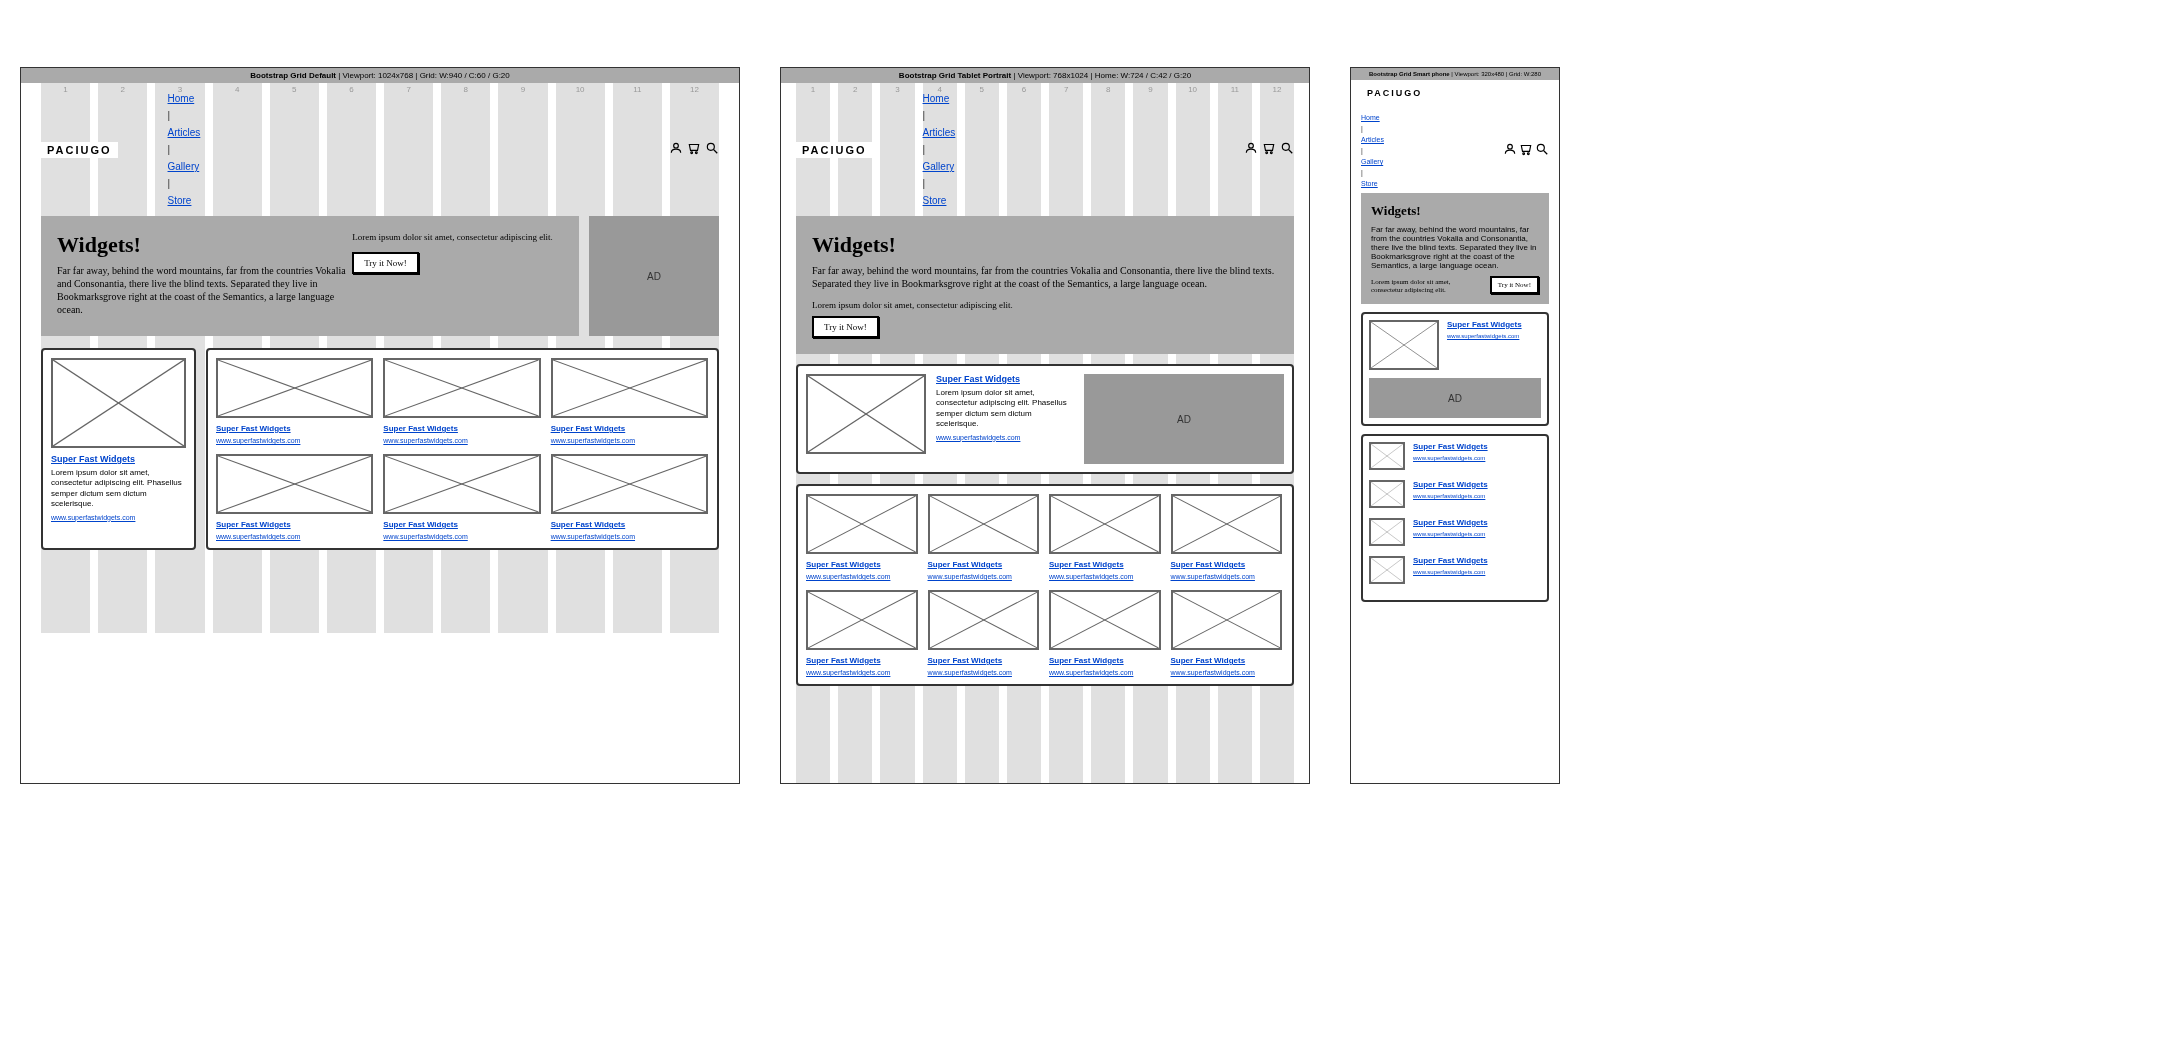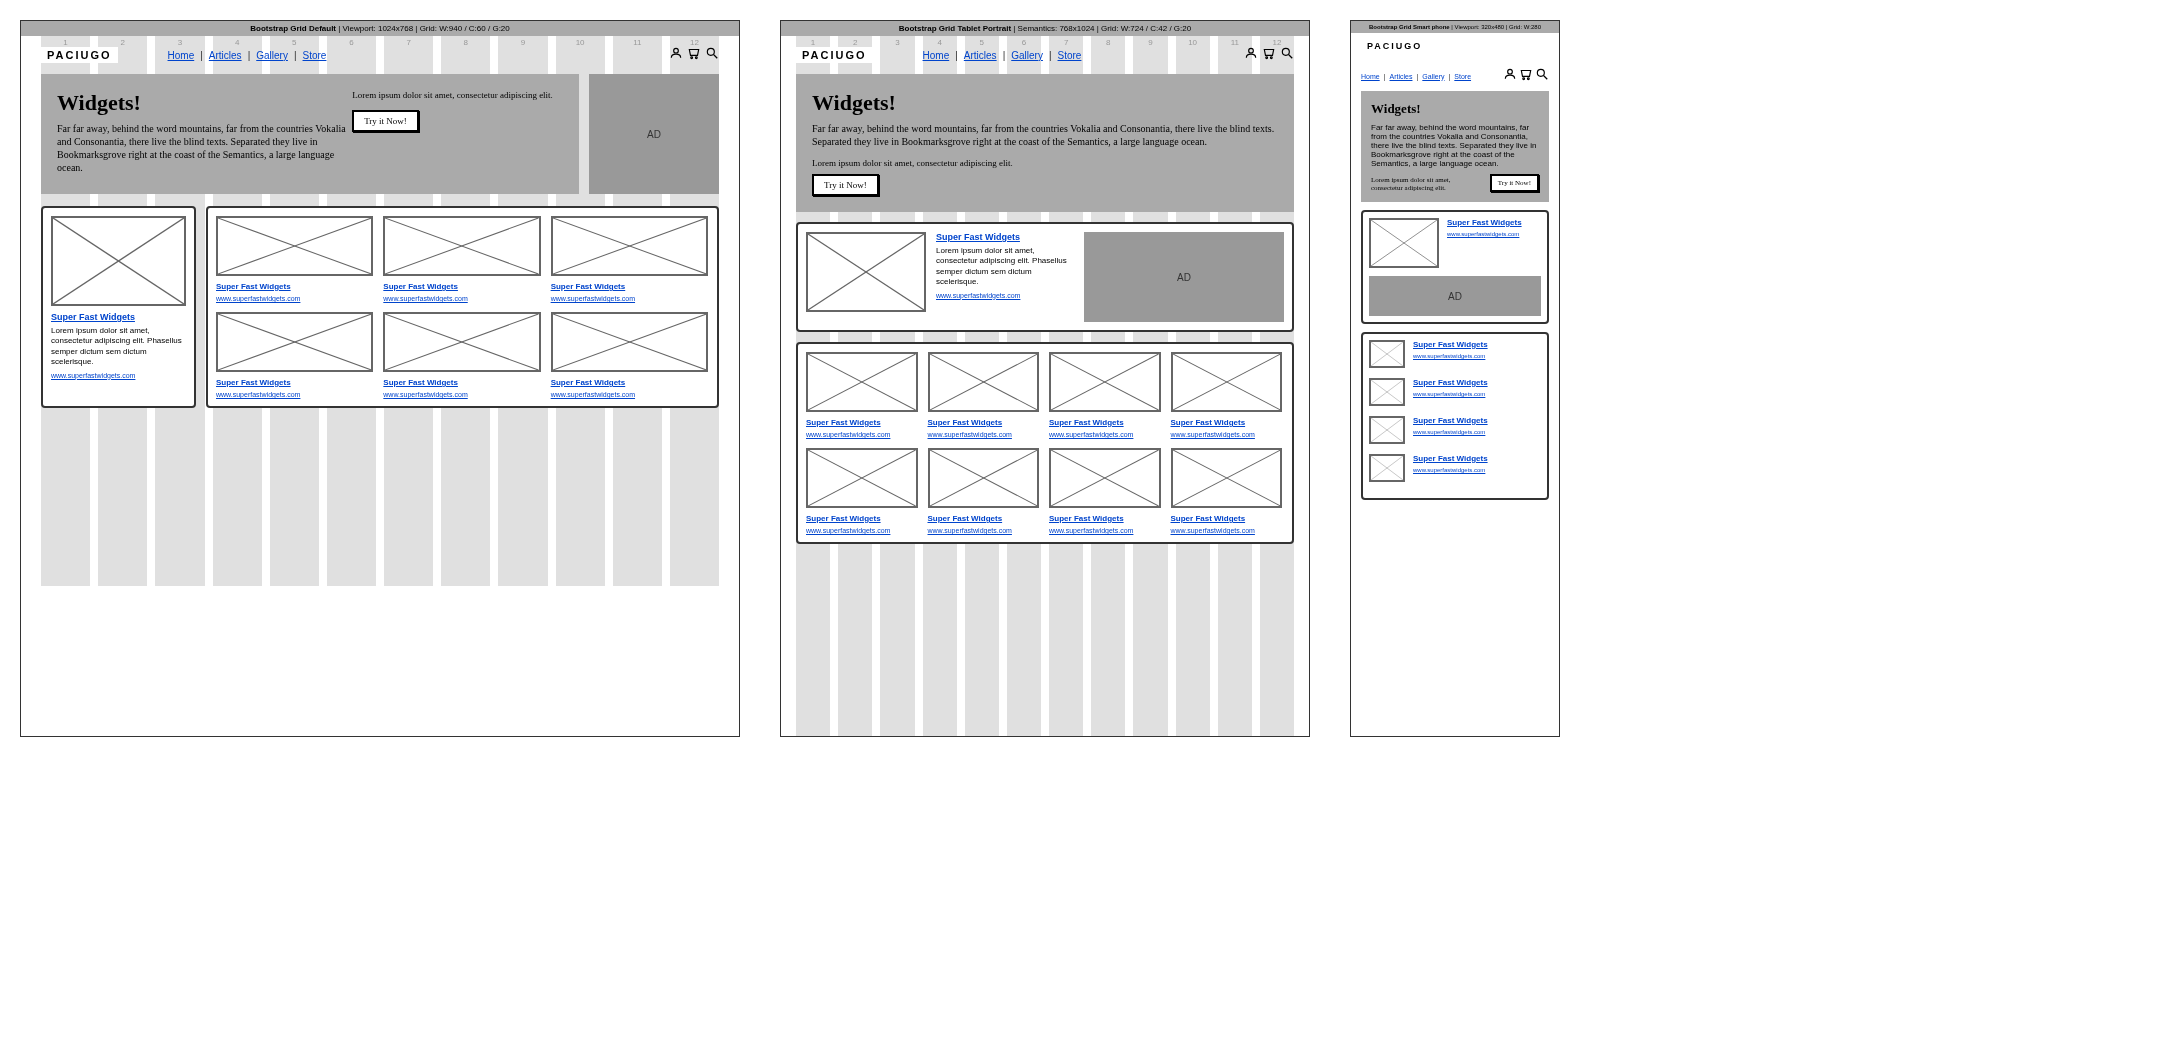--- a/index.html
+++ b/index.html
@@ -1,36 +1,36 @@
 <!DOCTYPE html>
 <html><head>
 <meta charset="utf-8">
 <style>
 * { box-sizing: border-box; margin: 0; padding: 0; }
 body { font-family: Arial, sans-serif; background: #fff; display: flex; gap: 40px; padding: 20px; }
-.frame { border: 1px solid #333; background: #fff; flex-shrink: 0; }
+.frame { border: 1px solid #333; background: #fff; flex-shrink: 0; margin-top: 47px; }
 .frame-desktop { width: 720px; }
 .frame-tablet { width: 530px; }
 .frame-mobile { width: 210px; }
 
 .titlebar { background: #aaa; text-align: center; padding: 3px 0; font-size: 8px; color: #000; }
 .titlebar strong { font-weight: bold; }
 
 .grid-bg { position: relative; }
 .grid-cols { position: absolute; top: 0; left: 0; right: 0; bottom: 0; display: flex; z-index: 0; }
 .gcol { background: #e0e0e0; margin-right: 14px; flex: 1; text-align: center; font-size: 8px; color: #999; padding-top: 2px; }
 .gcol:last-child { margin-right: 0; }
 .grid-12 .gcol { margin-right: 8px; }
 .grid-12 .gcol:last-child { margin-right: 0; }
 
 .content { position: relative; z-index: 1; padding: 0 20px; }
 
 .nav { display: flex; align-items: center; padding: 10px 0; gap: 10px; }
 .logo { font-weight: bold; letter-spacing: 2px; font-size: 11px; background: #fff; padding: 2px 6px; }
-.navlinks { display: flex; gap: 6px; margin-left: 40px; }
+.navlinks { display: flex; gap: 6px; margin-left: 40px; flex-direction: column; }
 .navlinks a { color: #0044cc; font-size: 10px; text-decoration: underline; }
 .navdiv { color: #333; font-size: 10px; }
 .navicons { margin-left: auto; display: flex; gap: 4px; align-items: center; }
 .icon svg { width: 14px; height: 14px; }
 
 .hero { background: #aaa; padding: 16px; display: flex; }
 .hero h1 { font-family: 'Comic Sans MS', cursive; font-size: 22px; margin-bottom: 6px; }
 .hero-main { flex: 1.4; }
 .hero-main p { font-family: 'Comic Sans MS', cursive; font-size: 10px; line-height: 1.3; }
 .hero-side { flex: 1; font-size: 9px; }
@@ -213,21 +213,21 @@
               </div>
           </div>
         </div>
       </div>
     </div>
   </div>
 </div>
 
 <div class="frame frame-tablet">
   <div class="titlebar">
-    <strong>Bootstrap Grid Tablet Portrait</strong><span> | Semantics: 768x1024 | Grid: W:724 / C:42 / G:20</span>
+    <strong>Bootstrap Grid Tablet Portrait</strong><span> | Viewport: 768x1024 | Home: W:724 / C:42 / G:20</span>
   </div>
   <div class="grid-bg" style="height:700px;">
     <div class="grid-cols grid-12" style="padding:0 15px;">
       <div class="gcol">1</div>
         <div class="gcol">2</div>
         <div class="gcol">3</div>
         <div class="gcol">4</div>
         <div class="gcol">5</div>
         <div class="gcol">6</div>
         <div class="gcol">7</div>

